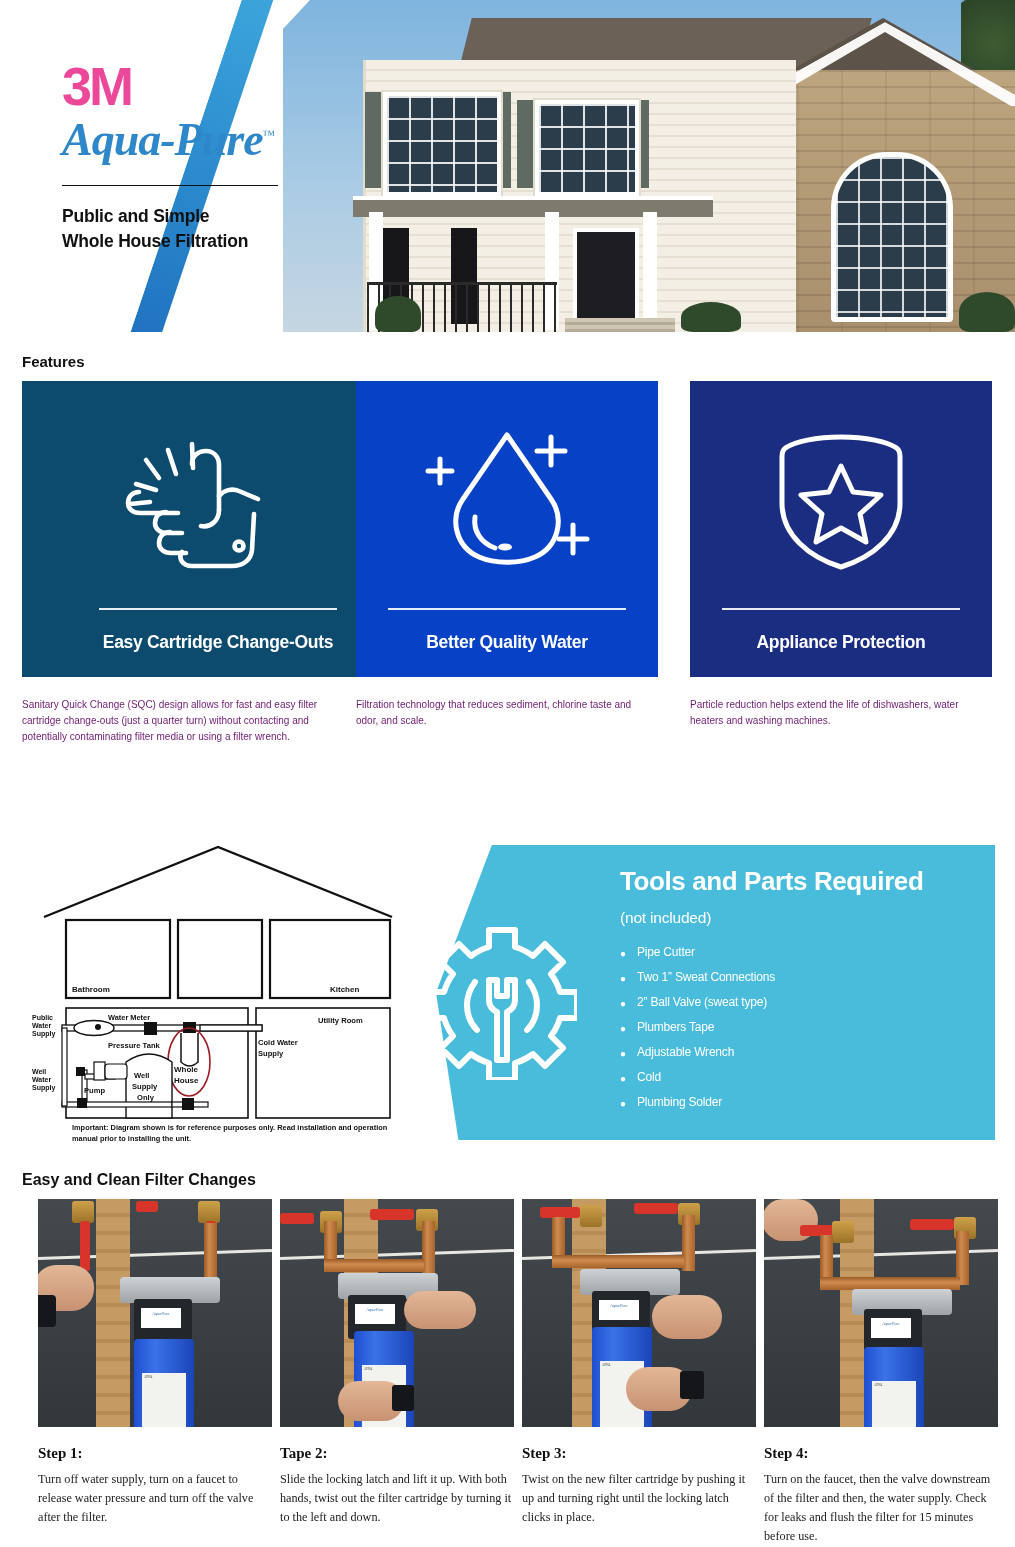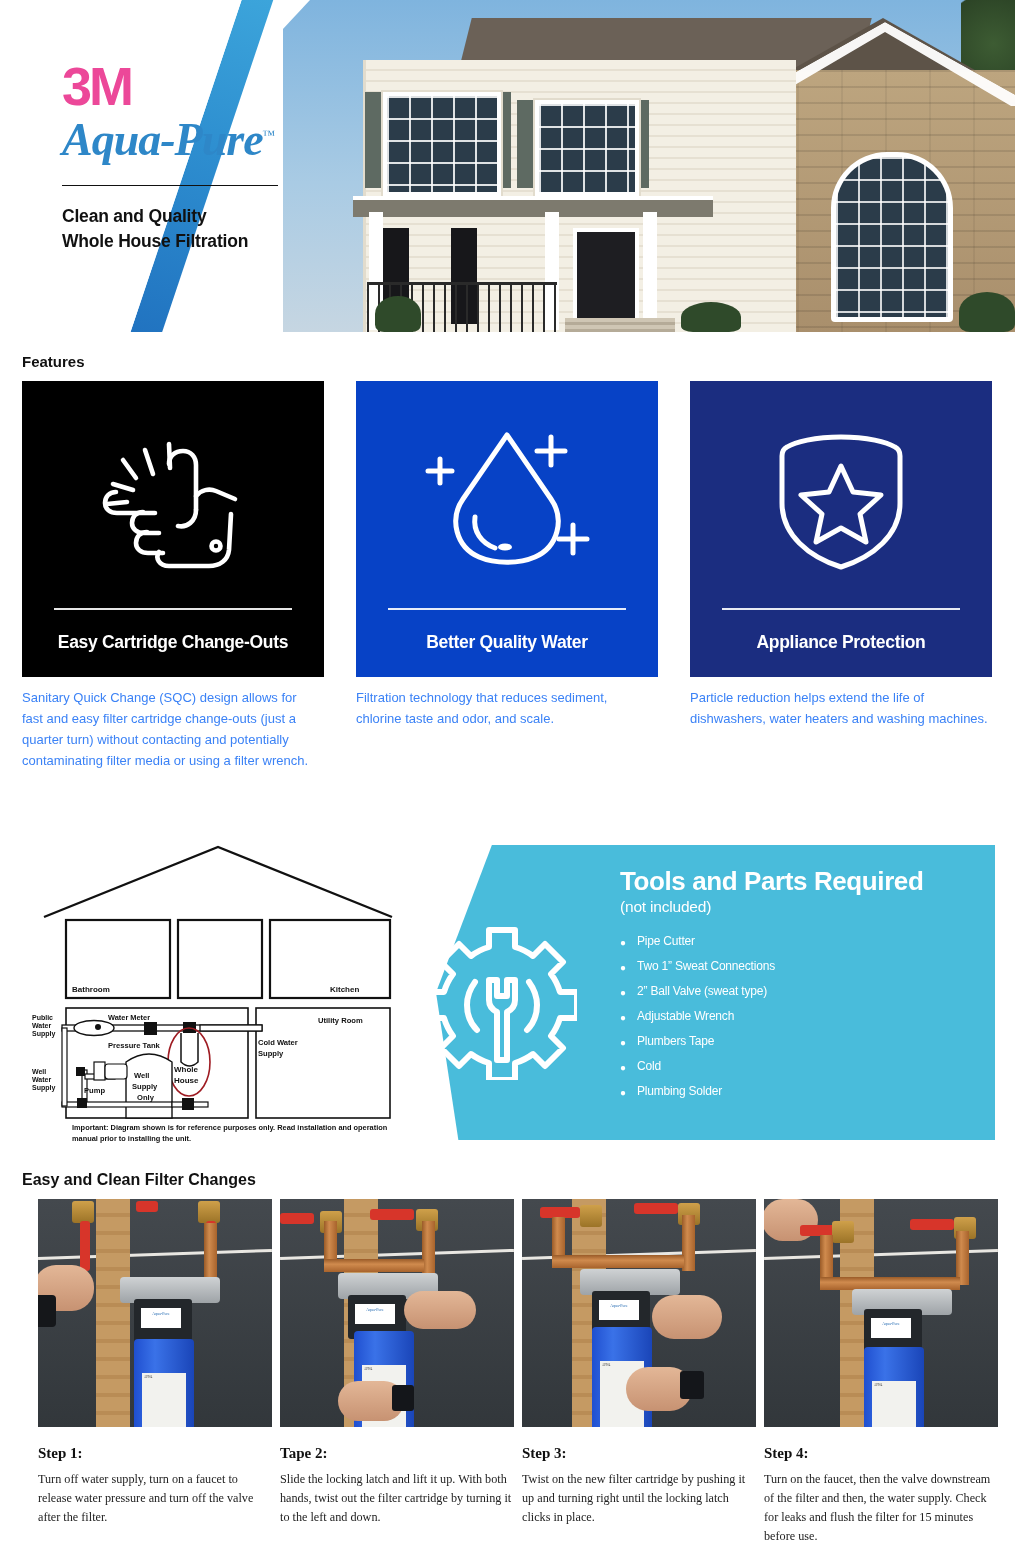--- a/index.html
+++ b/index.html
@@ -265,21 +265,21 @@
   .feature-col { width: 302px; }
   .feature-card {
     width: 302px;
     height: 296px;
     position: relative;
     display: flex;
     flex-direction: column;
     align-items: center;
     justify-content: flex-end;
   }
-  .card-a { background: #000000; }
+  .card-a { background: #0c4a6e; padding-left: 45px; }
   .card-b { background: #0742c6; }
   .card-c { background: #1b2d80; }
   .card-icon {
     position: absolute;
     left: 0; right: 0; top: 22px;
     height: 195px;
     display: flex;
     align-items: center;
     justify-content: center;
   }
@@ -291,24 +291,24 @@
   }
   .card-label {
     color: #ffffff;
     font-size: 17.5px;
     font-weight: bold;
     letter-spacing: -.3px;
     margin-bottom: 24px;
     text-align: center;
   }
   .feature-desc {
-    margin-top: 10px;
-    font-size: 13px;
+    margin-top: 20px;
+    font-size: 10px;
     line-height: 1.62;
-    color: #3b82f6;
+    color: #701a75;
     width: 298px;
   }
 
   
   .diagram-wrap {
     position: absolute;
     left: 22px; top: 840px;
     width: 400px; height: 310px;
   }
   .diagram-note {
@@ -344,21 +344,21 @@
     color: #ffffff;
   }
   .tools-title {
     font-size: 26px;
     font-weight: bold;
     letter-spacing: -.4px;
     line-height: 1.05;
   }
   .tools-sub {
     font-size: 15.5px;
-    margin-top: 3px;
+    margin-top: 14px;
     letter-spacing: -.2px;
   }
   .tools-list {
     list-style: none;
     margin: 19px 0 0 0;
     padding: 0;
   }
   .tools-list li {
     font-size: 12px;
     font-weight: normal;
@@ -543,21 +543,21 @@
   <div class="diag-white"></div>
   <div class="diag-band"></div>
 
   <div class="brand">
     <div class="logo-3m">3M</div>
     <div class="logo-aqua">
       <span>Aqua-Pure</span><span class="logo-tm">™</span>
     </div>
     <div class="brand-rule"></div>
     <div class="brand-tagline">
-      <div>Clean and Quality</div>
+      <div>Public and Simple</div>
       <div>Whole House Filtration</div>
     </div>
   </div>
 </div>
 
 <h2 class="section-title" id="features-title">Features</h2>
 
 <div class="features-row">
 
   <div class="feature-col">
@@ -698,22 +698,22 @@
   </svg>
 </div>
 
 <div class="tools-text">
   <div class="tools-title">Tools and Parts Required</div>
   <div class="tools-sub">(not included)</div>
   <ul class="tools-list">
     <li>Pipe Cutter</li>
     <li>Two 1” Sweat Connections</li>
     <li>2” Ball Valve (sweat type)</li>
+    <li>Plumbers Tape</li>
     <li>Adjustable Wrench</li>
-    <li>Plumbers Tape</li>
     <li>Cold</li>
     <li>Plumbing Solder</li>
   </ul>
 </div>
 
 <h2 class="section-title" id="changes-title">Easy and Clean Filter Changes</h2>
 
 <div class="steps-row">
 
   <div class="step-col">

